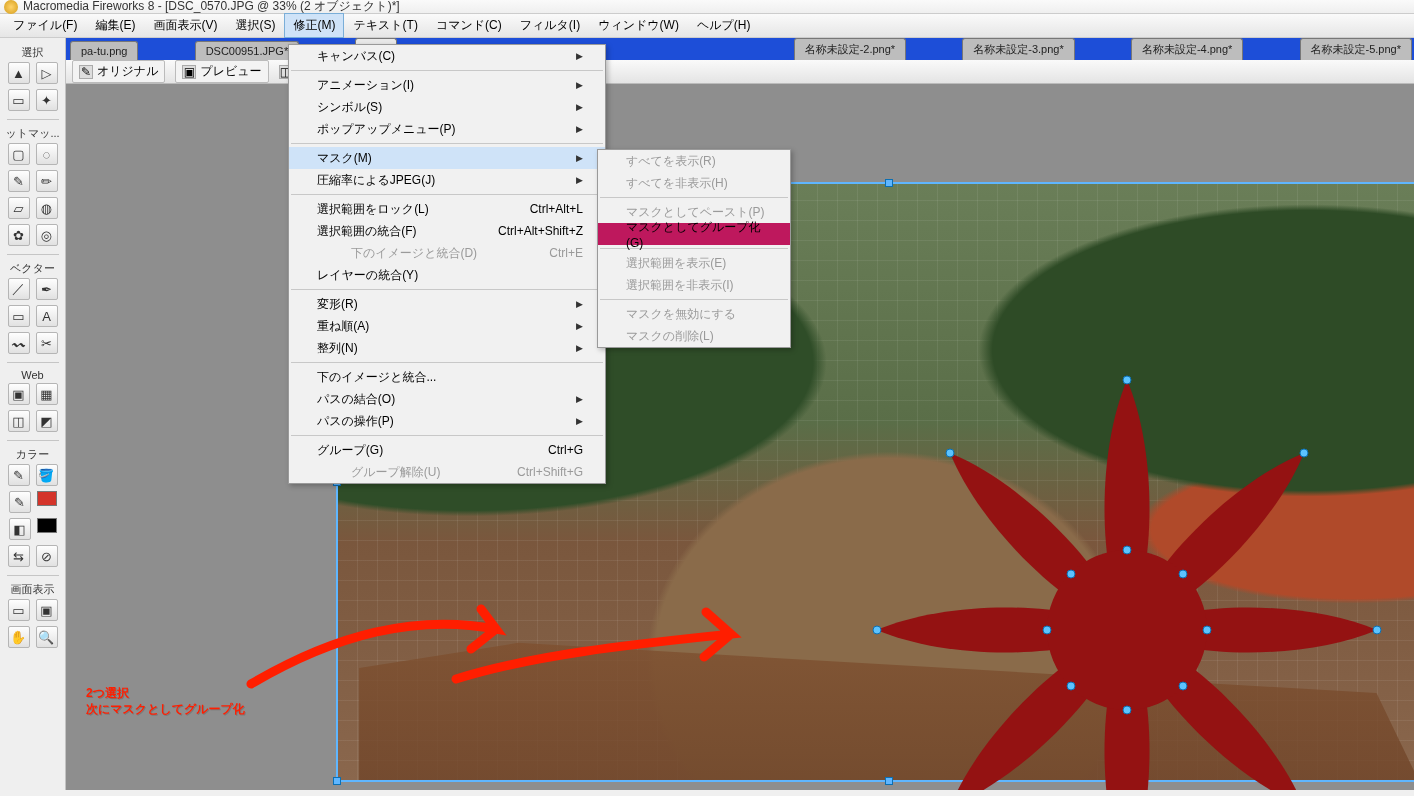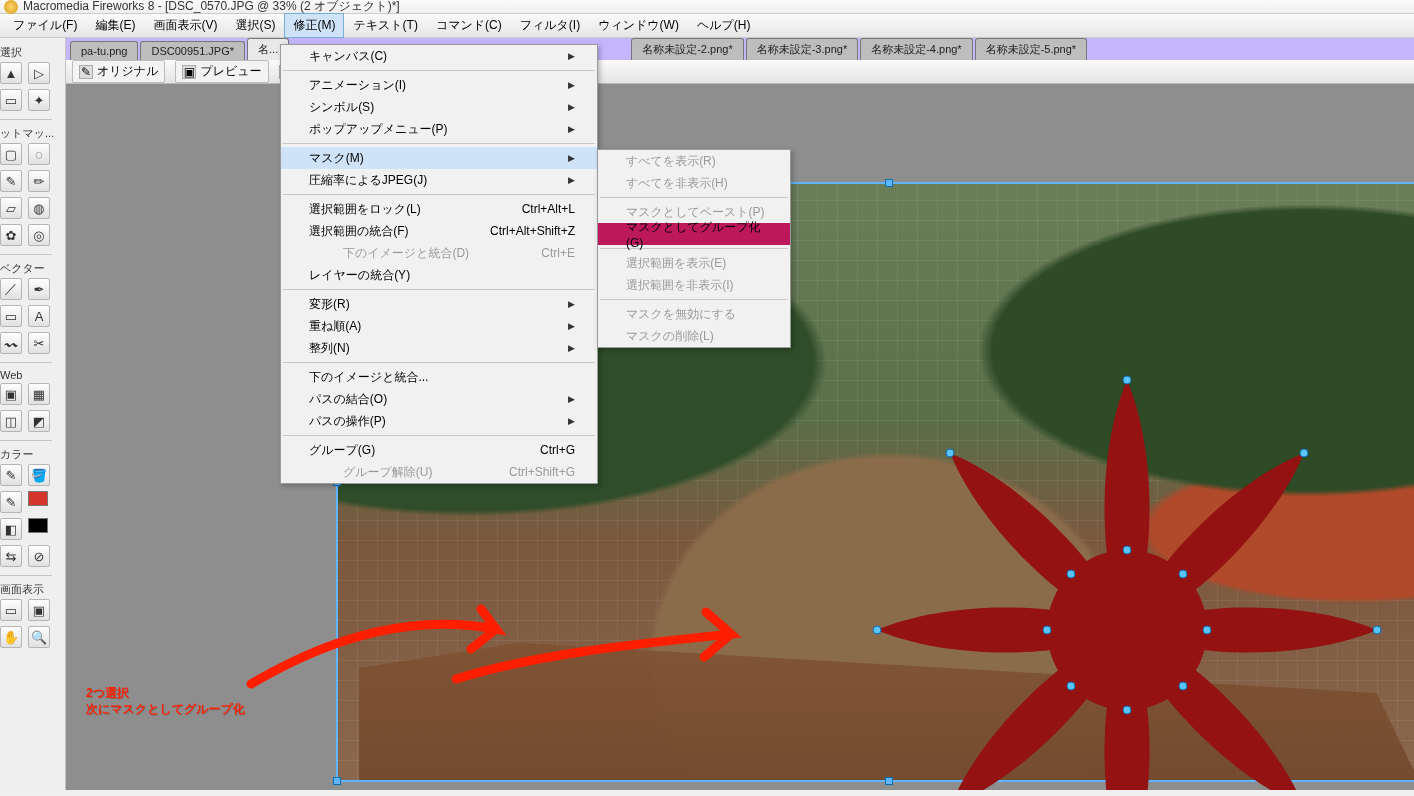--- a/index.html
+++ b/index.html
@@ -7,29 +7,29 @@
 
 .title-bar { height: 14px; background: linear-gradient(#fafafa,#efefef); display: flex; align-items: center; padding: 0 4px; border-bottom: 1px solid #ccc; }
 .title-bar .logo { width: 14px; height: 14px; background: radial-gradient(circle,#ffd36a,#d39b17); border-radius: 50%; margin-right: 5px; }
 .title-bar .title { color: #333; }
 
 .menu-bar { height: 24px; background: linear-gradient(#fafafa,#e6e6e6); display: flex; align-items: center; padding: 0 4px; border-bottom: 1px solid #ccc; }
 .menu-bar .mi { padding: 3px 8px; cursor: default; border: 1px solid transparent; }
 .menu-bar .mi.open { background: #cfe3f8; border: 1px solid #7aaed8; }
 
 .work { display: flex; height: 752px; }
-.toolcol { width: 66px; background: #efefef; border-right: 1px solid #c3c3c3; display: flex; flex-direction: column; padding-top: 4px; }
+.toolcol { width: 66px; background: #efefef; border-right: 1px solid #c3c3c3; display: flex; flex-direction: column; align-items: center; padding-top: 4px; }
 .toolcol .gl { font-size: 11px; color: #333; margin: 3px 0 2px 0; }
 .toolcol .trow { display: flex; gap: 6px; margin-bottom: 5px; }
 .tb { width: 22px; height: 22px; background: linear-gradient(#fefefe,#e1e1e1); border: 1px solid #b5b5b5; border-radius: 2px; display: flex; align-items: center; justify-content: center; font-size: 13px; color: #333; }
 .swatch { width: 20px; height: 15px; border: 1px solid #777; }
 .toolcol hr { width: 52px; border: none; border-top: 1px solid #c5c5c5; margin: 3px 0; }
 
 .main { flex: 1; display: flex; flex-direction: column; background: #8e8e8e; position: relative; }
-.tabrow { height: 22px; background: #c4b5fd; display: flex; align-items: flex-end; padding-left: 4px; }
+.tabrow { height: 22px; background: #1d4ed8; display: flex; align-items: flex-end; padding-left: 4px; justify-content: space-between; }
 .tab { padding: 3px 10px; background: #bdbdbd; color: #222; margin-right: 2px; border-radius: 3px 3px 0 0; font-size: 11px; border: 1px solid #777; border-bottom: none; }
 .tab.active { background: #e9e9e9; }
 
 .optrow { height: 24px; background: linear-gradient(#fafafa,#e4e4e4); display: flex; align-items: center; padding: 0 6px; border-bottom: 1px solid #bbb; gap: 10px; font-size: 11px; }
 .optbtn { display: flex; align-items: center; gap: 4px; padding: 2px 6px; border: 1px solid #bbb; background: #f3f3f3; border-radius: 2px; }
 .iconmini { width: 14px; height: 14px; display: inline-flex; align-items: center; justify-content: center; background: #ddd; border: 1px solid #aaa; }
 
 .canvas-wrap { flex: 1; position: relative; overflow: hidden; }
 .canvas-img { position: absolute; left: 270px; top: 98px; width: 1106px; height: 600px; border: 1px solid #7ebbe6; }
 .canvas-img .photo { width: 100%; height: 100%; background: linear-gradient(#6a7e58 0%,#5a6e48 40%,#7a573d 60%,#8a674d 100%); position: relative; overflow: hidden; }
@@ -50,21 +50,21 @@
 .h-tm{top:-4px;left:50%;margin-left:-4px}.h-bm{bottom:-4px;left:50%;margin-left:-4px}
 .h-ml{top:50%;left:-4px;margin-top:-4px}
 
 .leaf { position:absolute; left:48%; top:28%; }
 .leaf svg { overflow: visible; }
 .lpt { fill:#5cc3ff; stroke:#0b6fb3; stroke-width:1; }
 
 .anno-arrow { position:absolute; pointer-events:none; }
 .anno-text { position:absolute; color:#ff1e00; font-size:22px; font-weight:bold; text-shadow:1px 1px 0 rgba(0,0,0,.15); line-height:1.3; }
 
-.dropdown { position:absolute; left:280px; top:44px; width:318px; background:#f1f1f1; border:1px solid #9a9a9a; box-shadow:2px 2px 5px rgba(0,0,0,.25); z-index:50; }
+.dropdown { position:absolute; left:288px; top:44px; width:318px; background:#f1f1f1; border:1px solid #9a9a9a; box-shadow:2px 2px 5px rgba(0,0,0,.25); z-index:50; }
 .dropdown .dmi { display:flex; justify-content:space-between; align-items:center; height:22px; padding:0 22px 0 28px; }
 .dropdown .dmi.hov { background:#cfe3f8; }
 .dropdown .dmi.dis { color:#9a9a9a;margin-left:34px; }
 .dropdown .sep { height:1px; background:#c8c8c8; margin:3px 2px; }
 .dropdown .arrow::after { content:"▶"; font-size:9px; color:#333; }
 
 .submenu { position:absolute; left:597px; top:149px; width:194px; background:#f1f1f1; border:1px solid #9a9a9a; box-shadow:2px 2px 5px rgba(0,0,0,.25); z-index:60; }
 .submenu .dmi { height:22px; padding:0 22px 0 28px; display:flex; align-items:center; }
 .submenu .dmi.hov { background:#be185d; }
 .submenu .dmi.dis { color:#9a9a9a; }

